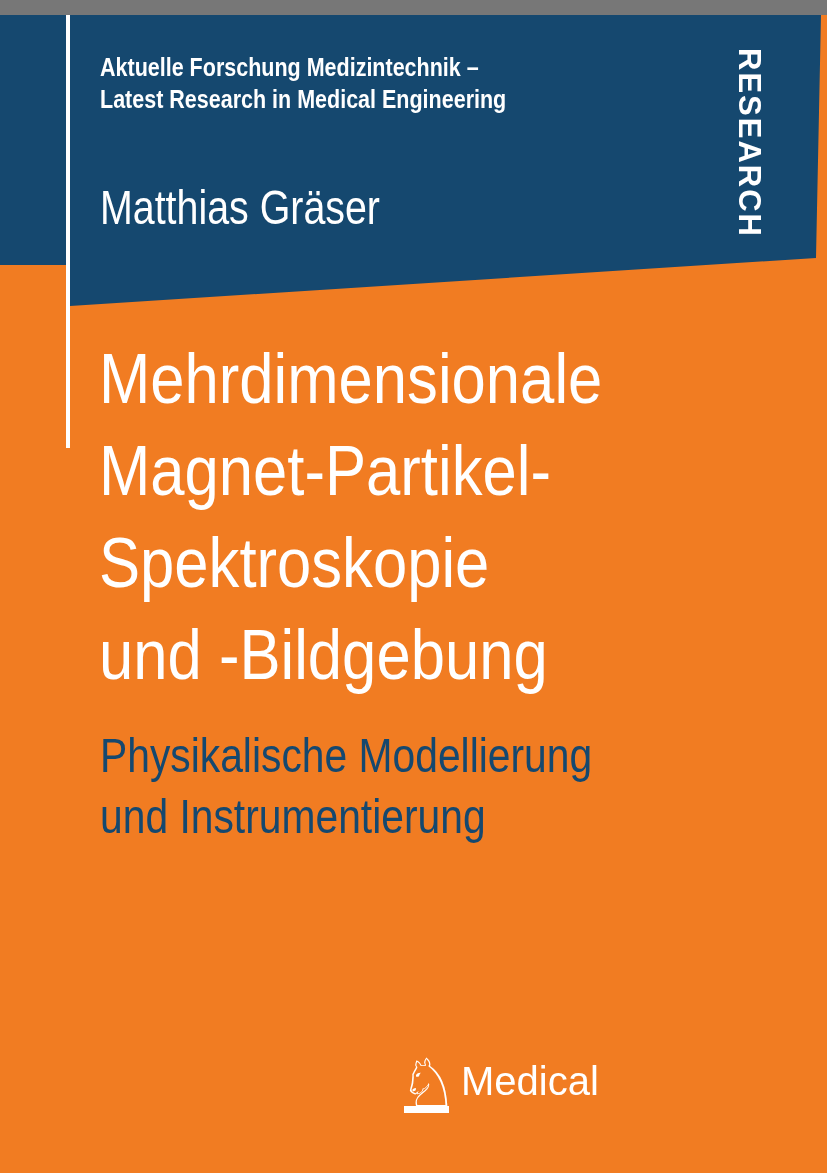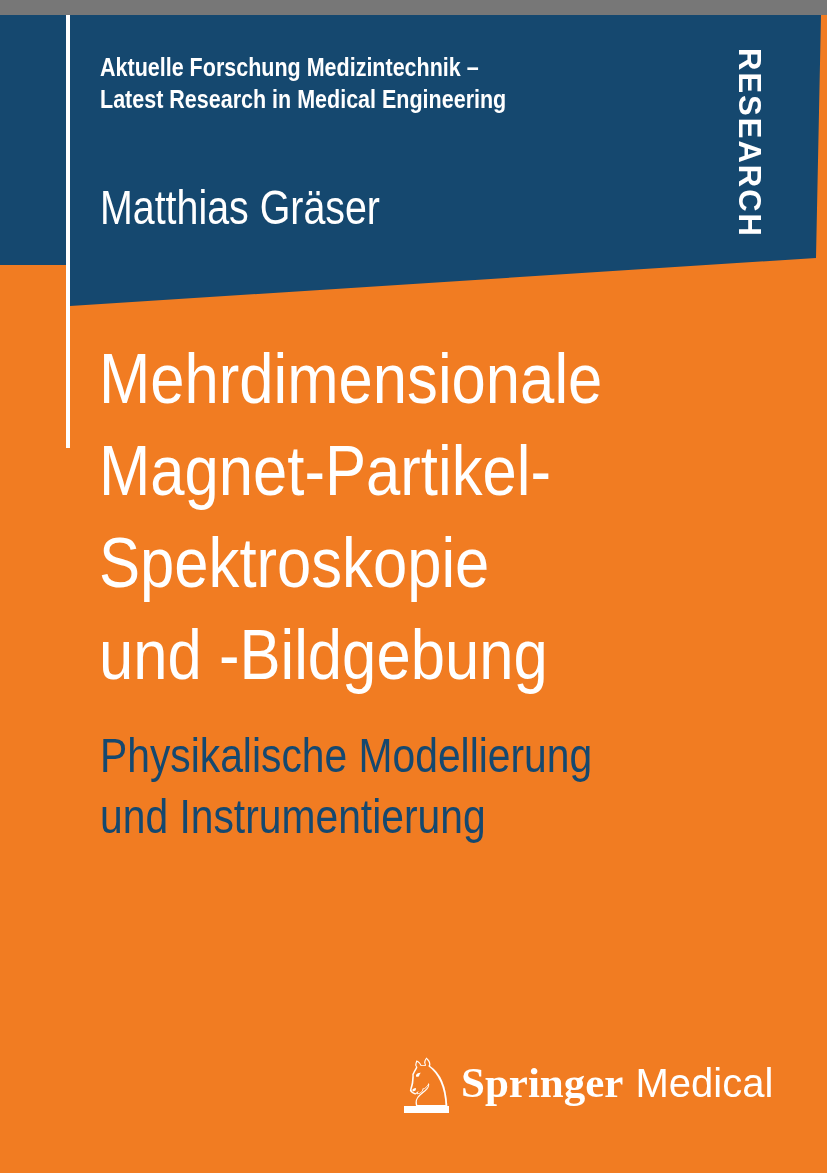--- a/index.html
+++ b/index.html
@@ -109,17 +109,16 @@
 
   <div class="subtitle">
     <div>Physikalische Modellierung</div>
     <div>und Instrumentierung</div>
   </div>
 
   <div class="logo-horse">♘</div>
   <div class="logo-underline"></div>
 
   <div class="wordmark">
-    <span class="serif">Springer</span>
     <span class="sans">Medical</span>
   </div>
 
 </div>
 
 </body></html>

